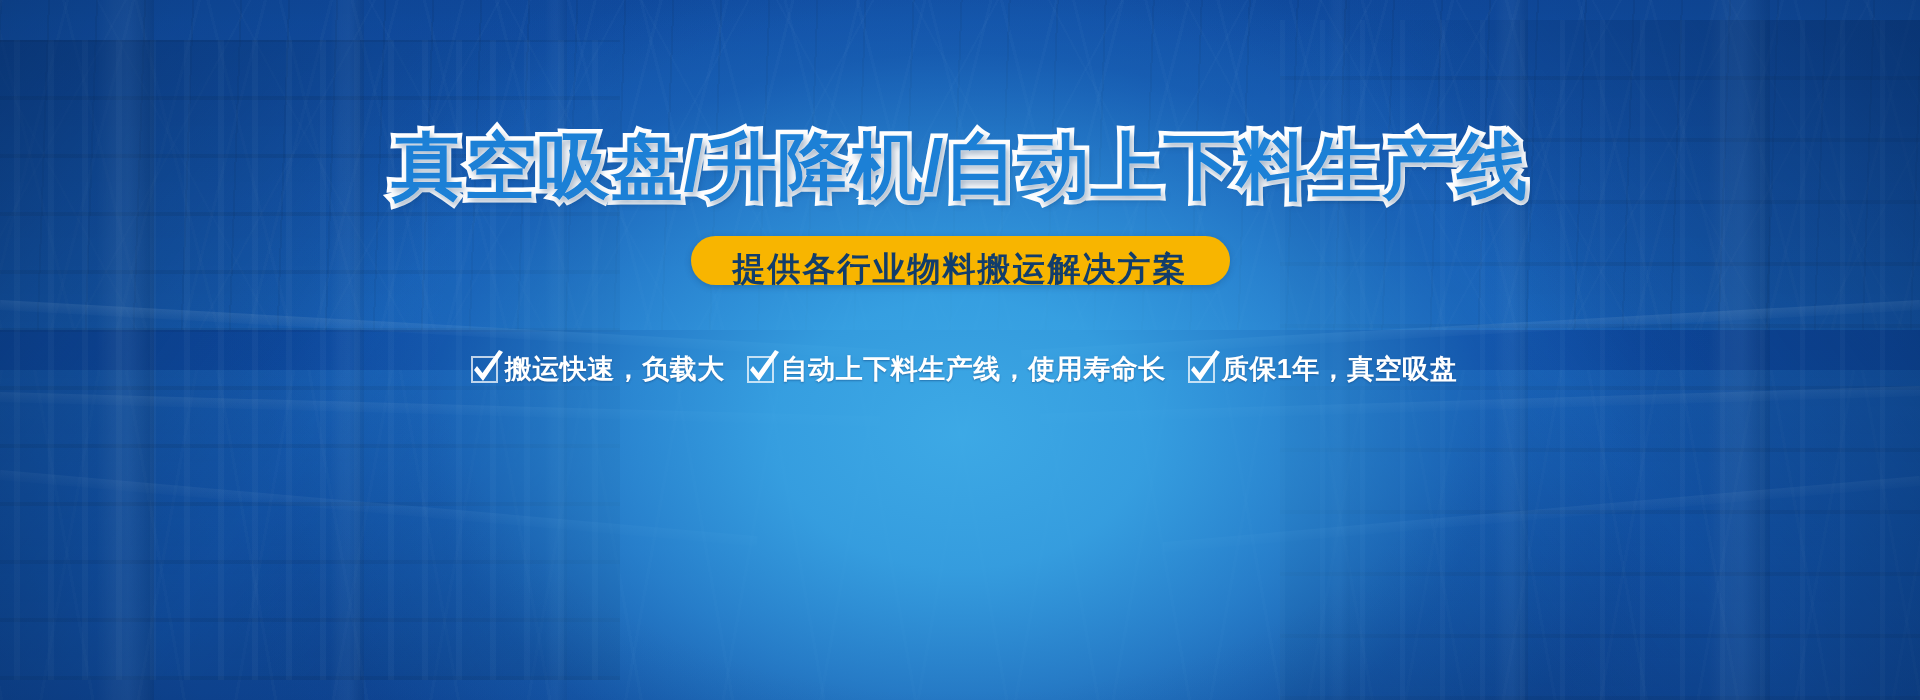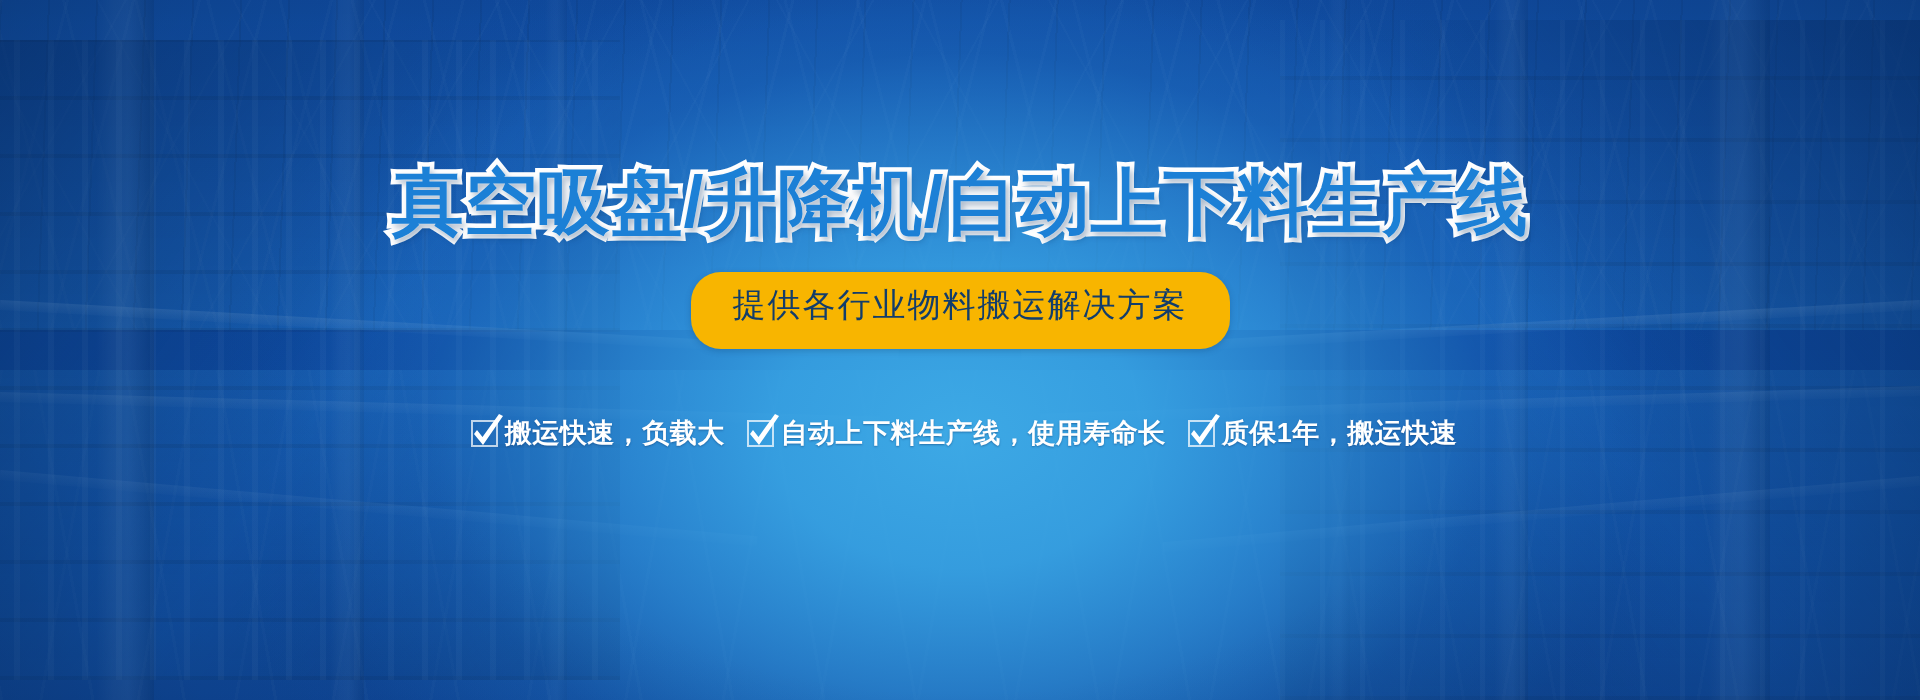--- a/index.html
+++ b/index.html
@@ -133,21 +133,20 @@
         rgba(0,0,0,0) 45%, rgba(9,54,110,0.30) 80%, rgba(7,45,95,0.50) 100%);
   }
 
   
   .content {
     position: absolute;
     inset: 0;
     display: flex;
     flex-direction: column;
     align-items: center;
-    margin-top: 36px;
   }
 
   .headline {
     margin-top: 130px;
     font-size: 72px;
     font-weight: 700;
     letter-spacing: 1px;
     line-height: 1;
     color: #1c80d6;
     white-space: nowrap;
@@ -156,24 +155,24 @@
     text-shadow:
       0 0 1px #ffffff,
       3px 4px 6px rgba(7,48,100,0.35);
   }
 
   .subtitle-pill {
     margin-top: 34px;
     background: #f8b500;
     color: #123d6b;
     font-size: 33px;
-    font-weight: 400;
+    font-weight: 700;
     letter-spacing: 2px;
     line-height: 1;
-    padding: 16px 42px 28px;
+    padding: 16px 42px 0;
     border-radius: 30px;
     white-space: nowrap;
     box-shadow: 0 2px 6px rgba(8,48,96,0.25);
   }
 
   .features {
     margin-top: 66px;
     display: flex;
     align-items: center;
     gap: 22px;
@@ -254,18 +253,18 @@
         </span>
         <span class="feature-label">自动上下料生产线，使用寿命长</span>
       </div>
 
       <div class="feature">
         <span class="chk">
           <svg width="38" height="40" viewBox="0 0 38 40" aria-hidden="true">
             <path d="M5 20 L14 31 L34 2 L30 0 L13.5 23 L8 16 Z" fill="#ffffff"></path>
           </svg>
         </span>
-        <span class="feature-label">质保1年，搬运快速</span>
+        <span class="feature-label">质保1年，真空吸盘</span>
       </div>
 
     </div>
   </div>
 </div>
 
 </body></html>

